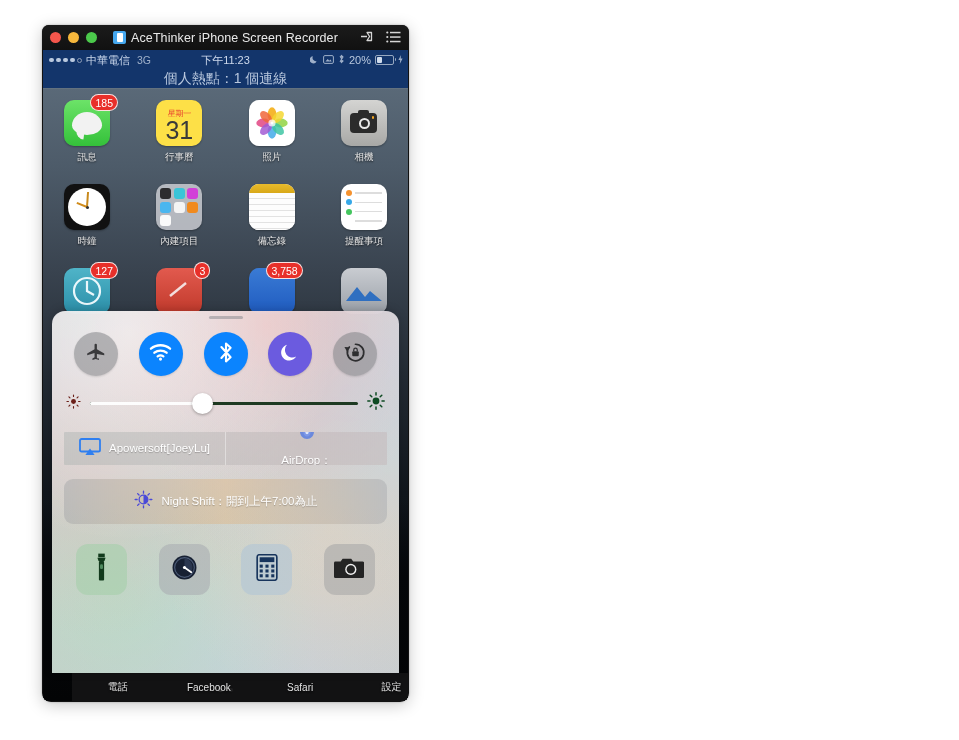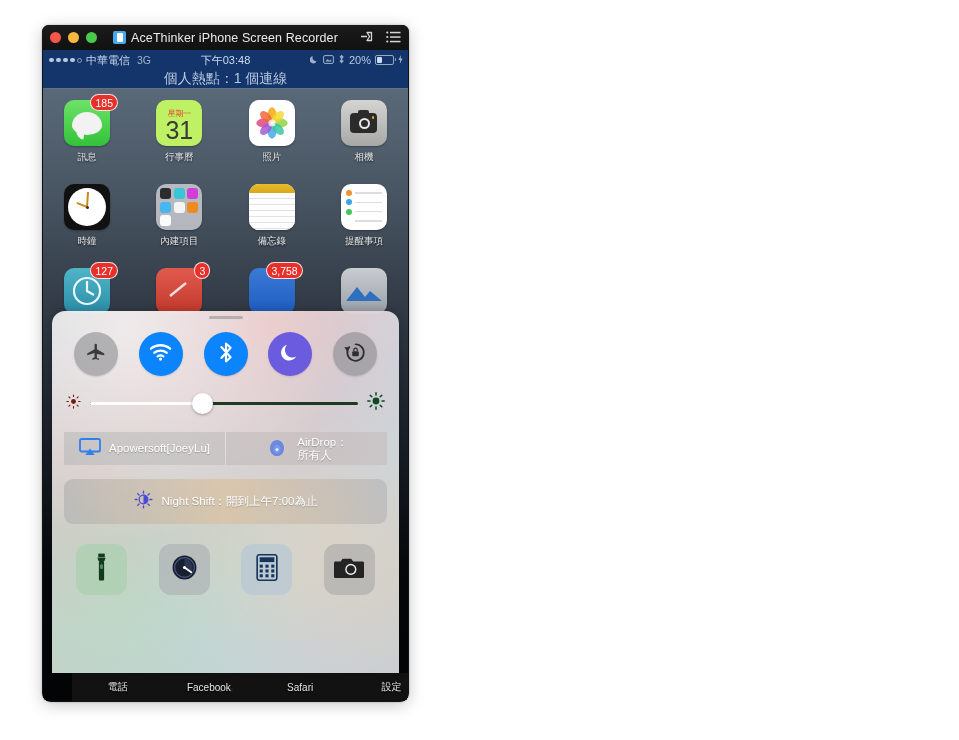--- a/index.html
+++ b/index.html
@@ -106,21 +106,21 @@
     background:#e8302a; border-radius:9px; color:#fff; font-size:10.5px;
     display:flex; align-items:center; justify-content:center;
     border:1.2px solid rgba(255,255,255,.85); box-sizing:border-box;
     font-family:"Liberation Sans", sans-serif; z-index:3;text-align:right;
   }
 
   
   .ic-messages { background:linear-gradient(#6ce368,#34c13a); }
   .ic-messages .bubble{ width:30px;height:23px;background:#f2f2f2;border-radius:50% 50% 50% 50%/58% 58% 42% 42%; position:relative;}
   .ic-messages .bubble::after{content:'';position:absolute;left:4px;bottom:-4px;width:8px;height:8px;background:#f2f2f2;border-radius:0 0 0 8px;transform:rotate(8deg);}
-  .ic-calendar{ background:#bef264; flex-direction:column; }
+  .ic-calendar{ background:#fde047; flex-direction:column; }
   .cal-top{ color:#e9402f; font-size:8px; margin-top:4px; letter-spacing:-0.3px;}
   .cal-day{ color:#3a3a3a; font-size:25px; line-height:24px; font-weight:300; margin-top:-1px;}
   .ic-photos{ background:#fff; }
   .ic-camera{ background:linear-gradient(#d4d4d2,#a8a8a6); }
   .cam-body{ width:27px;height:20px;background:#2b2b2b;border-radius:4px;position:relative;}
   .cam-body::before{content:'';position:absolute;left:8px;top:-3px;width:11px;height:4px;background:#2b2b2b;border-radius:2px 2px 0 0;}
   .cam-lens{position:absolute;left:8.5px;top:4.5px;width:11px;height:11px;border-radius:50%;border:2px solid #e8e8e8;box-sizing:border-box;}
   .cam-dot{position:absolute;right:3px;top:3px;width:2.5px;height:2.5px;border-radius:50%;background:#f5a623;}
   .ic-clock{ background:#111; }
   .clock-face{ width:38px;height:38px;border-radius:50%;background:#fff;position:relative;}
@@ -180,21 +180,21 @@
     background:#fff; border-radius:50%; box-shadow:0 1px 3px rgba(0,0,0,.32);
   }
 
   
   #airplay-row{
     margin: 18px 12px 0 12px; height:33px; border-radius:1px; display:flex;
     background: linear-gradient(90deg, rgba(170,178,176,.45), rgba(194,180,182,.45));
     overflow:hidden;
   }
   .ap-cell{ flex:1; display:flex; align-items:center; justify-content:center; gap:8px; }
-  .ap-cell + .ap-cell{ border-left:1px solid rgba(255,255,255,.40); }
+  .ap-cell + .ap-cell{ border-left:1px solid rgba(255,255,255,.40);flex-direction:column; }
   .ap-label{ color:#fff; font-size:11.5px; text-shadow:0 1px 1px rgba(0,0,0,.25); line-height:13px; }
 
   
   #night-shift{
     margin: 14px 12px 0 12px; height:45px; border-radius:9px;
     display:flex; align-items:center; justify-content:center; gap:9px;
     background: linear-gradient(90deg, rgba(166,168,170,.50), rgba(222,186,142,.52), rgba(170,172,176,.50));
   }
   #night-shift .ns-label{ color:#fff; font-size:11.5px; text-shadow:0 1px 1px rgba(0,0,0,.25); }
 
@@ -281,21 +281,21 @@
           <span class="dots">
             <i class="dot"></i>
               <i class="dot"></i>
               <i class="dot"></i>
               <i class="dot"></i>
               <i class="dot empty"></i>
           </span>
           <span id="carrier">中華電信</span>
           <span id="network-type">3G</span>
         </div>
-        <div id="sb-center">下午03:48</div>
+        <div id="sb-center">下午11:23</div>
         <div id="sb-right">
           <span>
             <svg width="9" height="9" viewBox="0 0 9 9">
                 <path d="M6.6 6.2A3.4 3.4 0 0 1 3 1.2a3.6 3.6 0 1 0 3.6 5z" fill="#9fb0c9"></path>
               </svg>
           </span>
           <span>
             <svg width="11" height="9" viewBox="0 0 11 9">
                 <rect x="0.6" y="0.6" width="9.8" height="7.8" rx="1.3" fill="none" stroke="#9fb0c9" stroke-width="1"></rect>
                 <path d="M2.4 6.6l2.3-2.6 1.6 1.8 1.1-1.2 1.3 2z" fill="#9fb0c9"></path>

